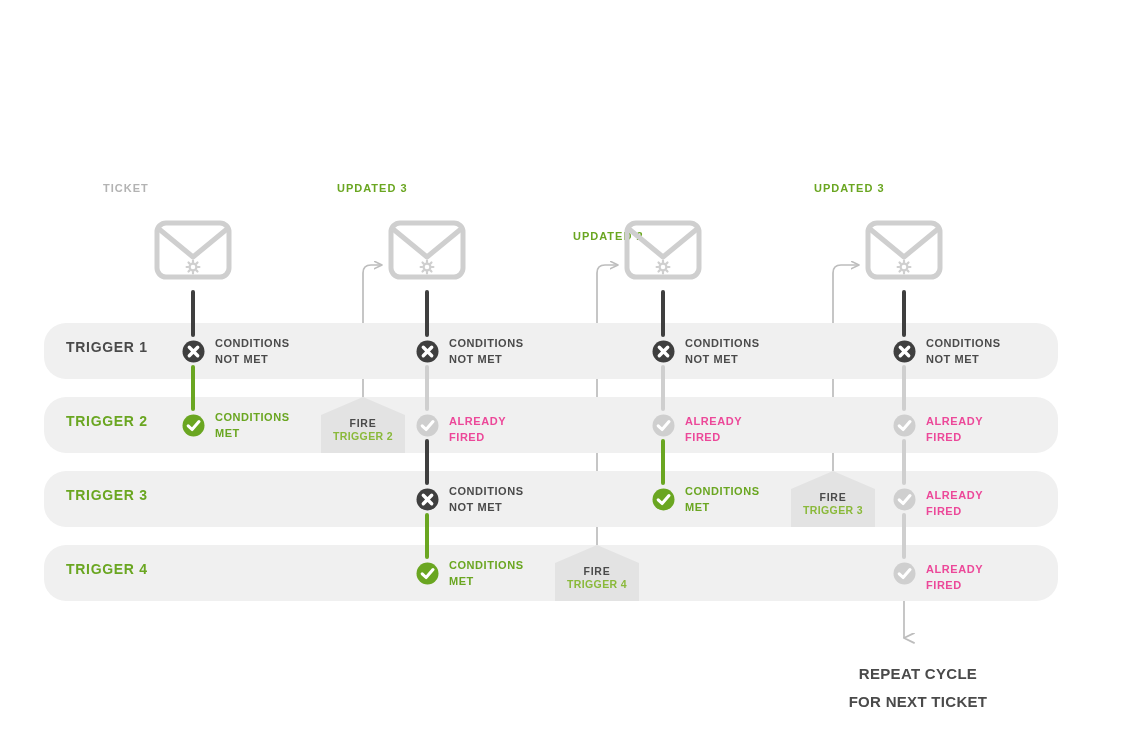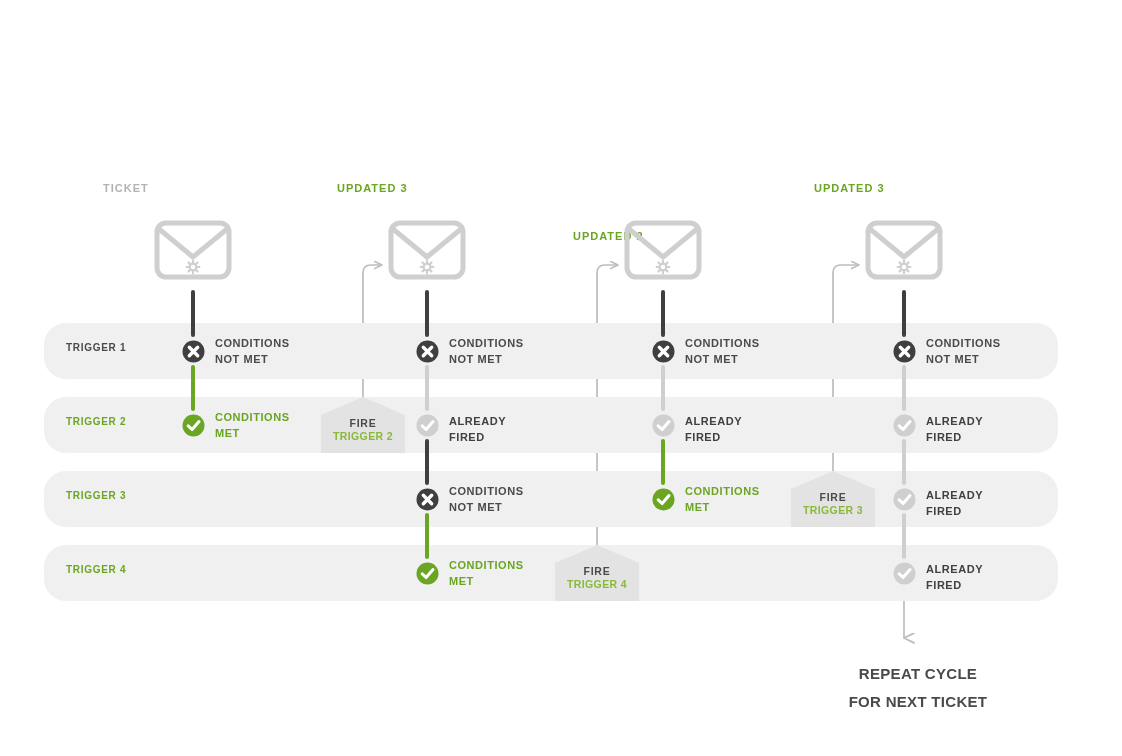--- a/index.html
+++ b/index.html
@@ -17,21 +17,21 @@
   }
 
   
   .band{
     position:absolute;left:44px;width:1014px;height:56px;
     background:#f0f0f0;border-radius:22px;
   }
   .band-label{
     position:absolute;left:66px;width:120px;height:48px;
     display:flex;align-items:center;
-    font-size:10px;font-weight:bold;letter-spacing:.7px;
+    font-size:14px;font-weight:bold;letter-spacing:.7px;
   }
   .lbl-dark{color:#4a4a4a;}
   .lbl-green{color:#6aa621;}
 
   
   .colhead{
     position:absolute;width:180px;text-align:left;
     font-size:11px;font-weight:bold;letter-spacing:1px;
   }
   .ch-gray{color:#b3b3b3;}
@@ -44,21 +44,21 @@
   
   .cell{position:absolute;display:flex;align-items:center;gap:9px;height:56px;}
   .badge{width:25px;height:25px;flex:0 0 25px;position:relative;}
   .badge svg{display:block;width:25px;height:25px;}
   .ctext{
     font-size:11px;font-weight:bold;line-height:16px;
     letter-spacing:.55px;white-space:pre-line;
   }
   .t-dark{color:#4a4a4a;}
   .t-green{color:#6aa621;}
-  .t-gray{color:#404040;margin-top:8px;}
+  .t-gray{color:#ec4899;margin-top:8px;}
 
   
   .conn{position:absolute;width:3.5px;border-radius:2px;}
   .c-dark{background:#3f3f3f;}
   .c-light{background:#cfcfcf;}
   .c-green{background:#6aa621;}
 
   
   .fire{
     position:absolute;width:84px;height:56px;

